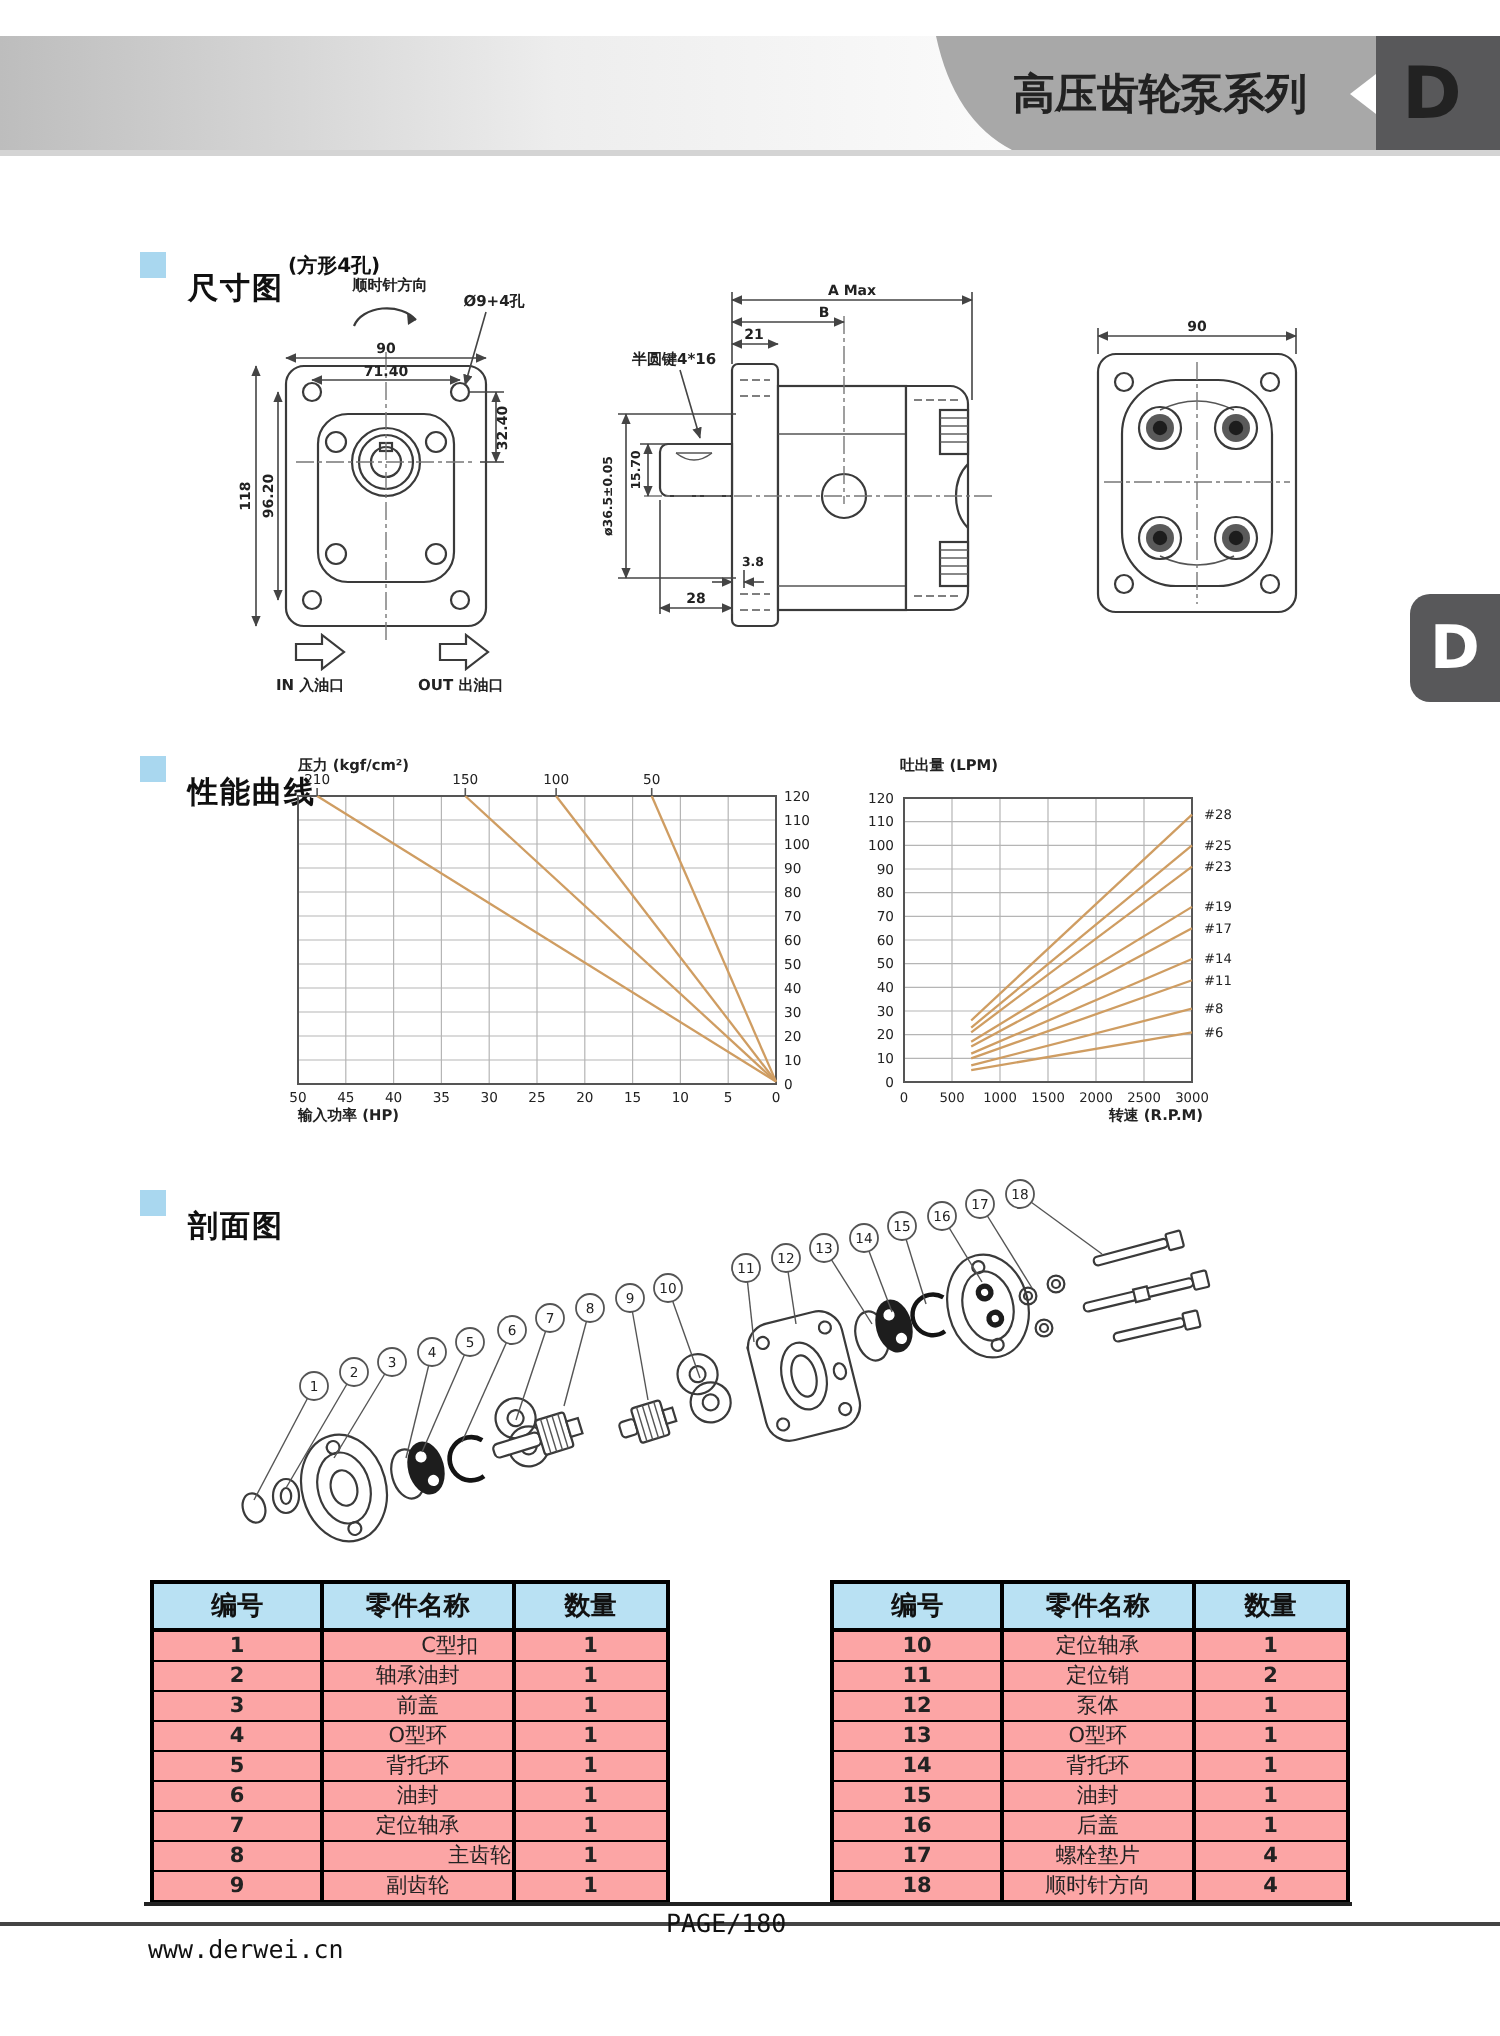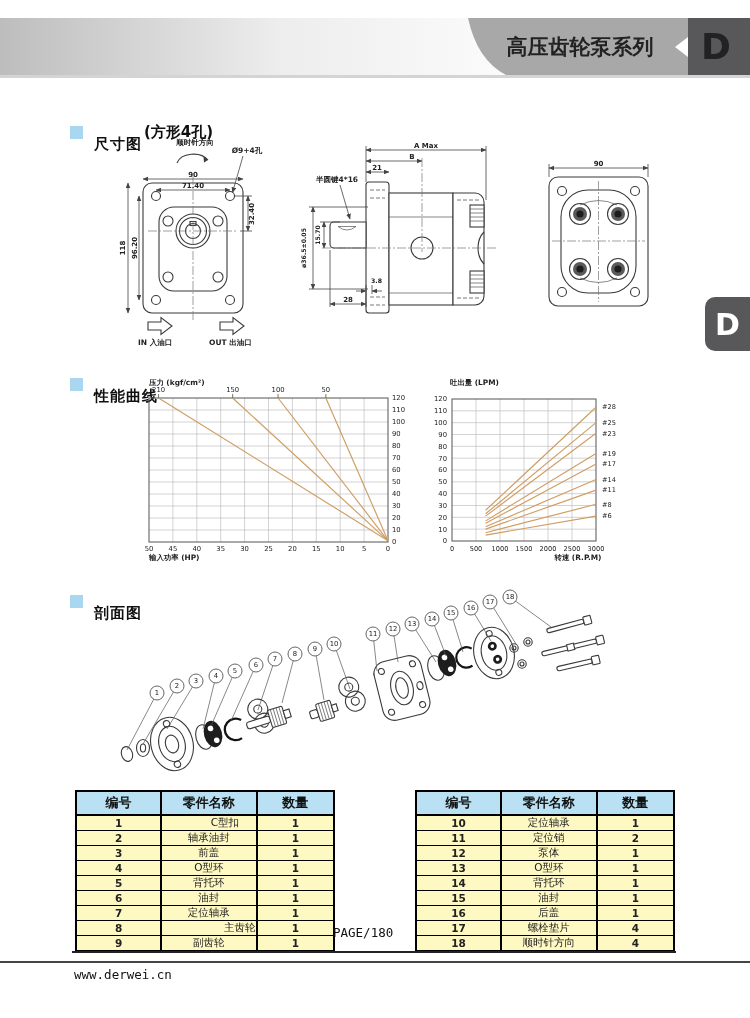--- a/index.html
+++ b/index.html
@@ -13,25 +13,25 @@
   .cl {stroke:#777;stroke-width:.7;fill:none;stroke-dasharray:9 2 2 2;}
   .dash{stroke:#555;stroke-width:.8;fill:none;stroke-dasharray:4 2;}
   .dim{stroke:#444;stroke-width:.8;fill:none;}
   .dk {fill:#1d1d1d;stroke:none;}
   .dimt{font-size:7px;font-weight:bold;}
   .dimts{font-size:6.2px;font-weight:bold;}
   .cnt{font-size:7.5px;font-weight:bold;}
   .sec-head{position:absolute;display:flex;align-items:center;}
   .bullet{width:13px;height:13px;background:#a9d7ef;margin-right:11px;}
   .sec-title{font-size:15px;font-weight:bold;color:#101010;letter-spacing:1px;margin-top:24px;}
-  .sec-sub{font-size:15px;font-weight:bold;color:#101010;margin-left:2px;}
+  .sec-sub{font-size:10px;font-weight:bold;color:#101010;margin-left:2px;}
   .side-tab{position:absolute;left:705px;top:297px;width:45px;height:54px;background:#58585a;
             border-radius:10px 0 0 10px;color:#fff;display:flex;align-items:center;
             justify-content:center;font-size:30px;font-weight:bold;}
-  .ptable{position:absolute;width:260px;border-collapse:collapse;border:2px solid #000;background:#fef9c3;}
+  .ptable{position:absolute;width:260px;border-collapse:collapse;border:2px solid #000;background:#fca5a5;}
   .ptable th{background:#b9e1f3;border:1px solid #000;border-bottom:2px solid #000;
              font-size:13px;font-weight:bold;padding:2px 0;color:#111;}
   .ptable td{border:1px solid #000;font-size:10.5px;color:#222;text-align:center;
              height:13.2px;padding:0;}
   .ptable th+th,.ptable td+td{border-left:2px solid #000;}
   .rule{position:absolute;background:#222;}
   .foot-txt{position:absolute;font-family:"DejaVu Sans Mono","Liberation Mono",monospace;
             font-size:12.5px;color:#111;}
 </style>
 </head>
@@ -607,15 +607,15 @@
           <td style="font-weight: bold; width: 33%;">18</td>
           <td style="width: 37%;">顺时针方向</td>
           <td style="font-weight: bold; width: 30%;">4</td>
         </tr>
       </tbody>
     </table>
 
   <div class="rule" style="left:72px;top:951px;width:604px;height:2px"></div>
   <div class="rule" style="left:0;top:961px;width:750px;height:1.6px;background:#444"></div>
   <div class="foot-txt" style="left:74px;top:967px">www.derwei.cn</div>
-  <div class="foot-txt" style="left:333px;top:925px">PAGE/180</div>
+  <div class="foot-txt" style="left:333px;top:954px">PAGE/180</div>
 
 </div>
 
 </body></html>

